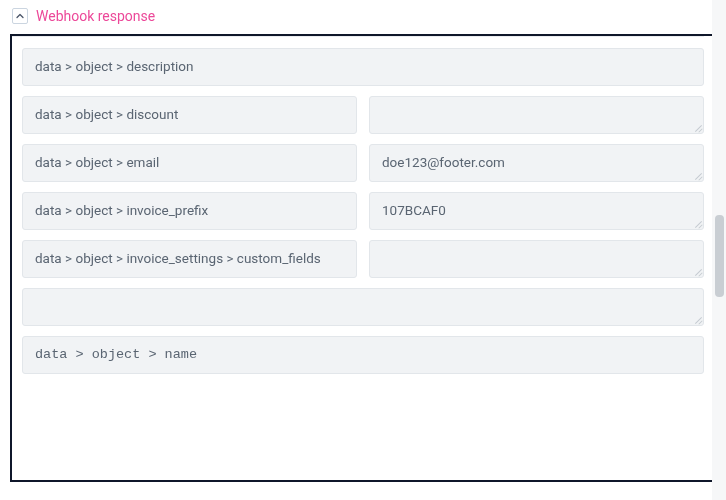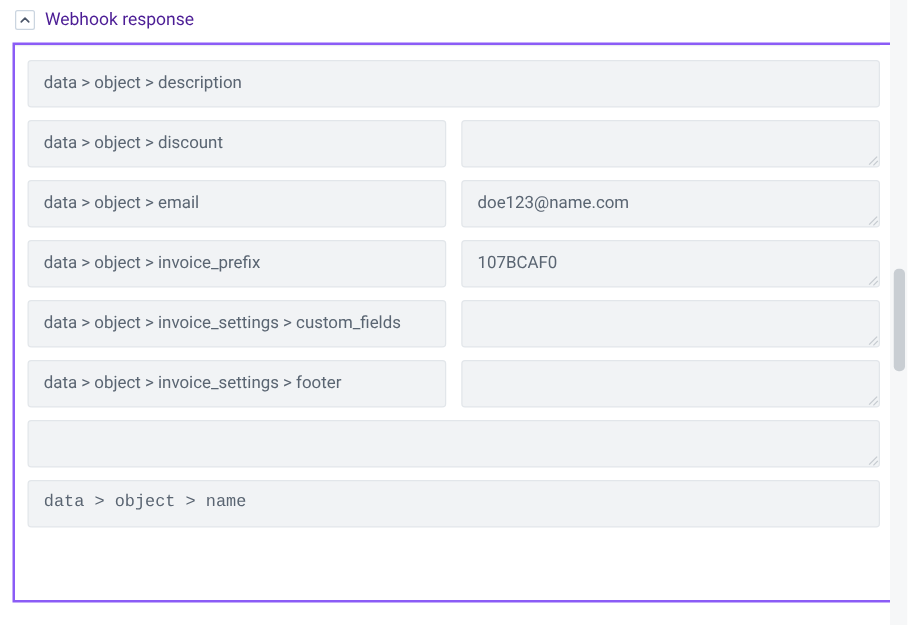--- a/index.html
+++ b/index.html
@@ -28,26 +28,26 @@
       justify-content: center;
       background: #fff;
       cursor: pointer;
       font-size: 10px;
       color: #4a5568;
       line-height: 1;
     }
     .collapse-btn svg { display: block; }
     .header-title {
       font-size: 14px;
-      color: #4c1d95;
+      color: #ec4899;
       font-weight: 400;
     }
     .outer-frame {
       margin: 0 10px 6px 10px;
-      border: 2px solid #8b5cf6;
+      border: 2px solid #0f172a;
       position: relative;
       height: 448px;
     }
     .scroll-area {
       position: absolute;
       inset: 0;
       overflow: hidden;
       padding: 12px 10px 6px 10px;
     }
     .field-row {
@@ -151,21 +151,21 @@
       <div class="cell">data &gt; object &gt; discount</div>
       <div class="cell value-cell">
           <span></span>
           <span class="resize-grip"></span>
         </div>
     </div>
 
     <div class="field-row">
       <div class="cell">data &gt; object &gt; email</div>
       <div class="cell value-cell">
-          <span>doe123@name.com</span>
+          <span>doe123@footer.com</span>
           <span class="resize-grip"></span>
         </div>
     </div>
 
     <div class="field-row">
       <div class="cell">data &gt; object &gt; invoice_prefix</div>
       <div class="cell value-cell">
           <span>107BCAF0</span>
           <span class="resize-grip"></span>
         </div>
@@ -173,27 +173,20 @@
 
     <div class="field-row">
       <div class="cell">data &gt; object &gt; invoice_settings &gt; custom_fields</div>
       <div class="cell value-cell">
           <span></span>
           <span class="resize-grip"></span>
         </div>
     </div>
 
 
-    <div class="field-row">
-      <div class="cell">data &gt; object &gt; invoice_settings &gt; footer</div>
-      <div class="cell value-cell">
-          <span></span>
-          <span class="resize-grip"></span>
-        </div>
-    </div>
 
     <div class="field-row">
       <div class="cell value-cell">
           <span></span>
           <span class="resize-grip"></span>
         </div>
     </div>
 
     <div class="field-row" style="margin-bottom:0;font-family:Liberation Mono, monospace;">
       <div class="cell">data &gt; object &gt; name</div>

